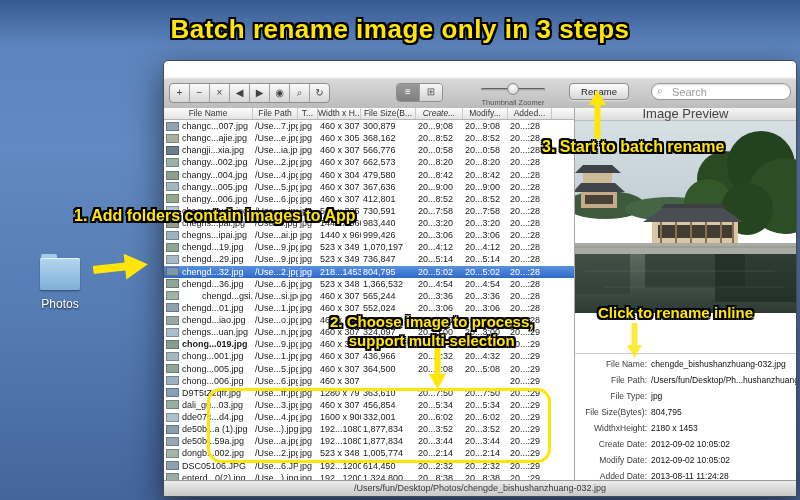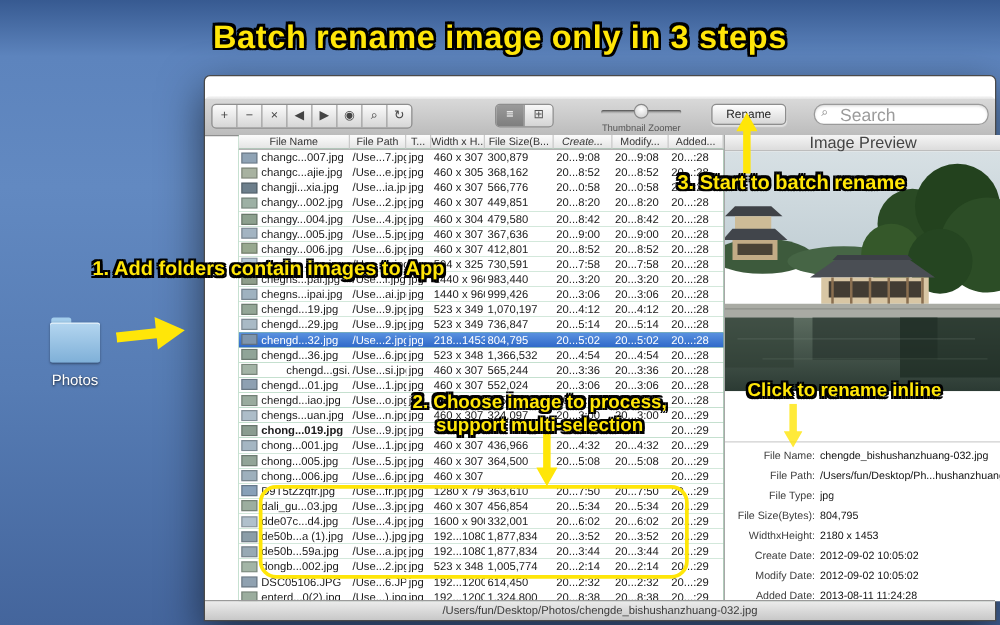--- a/index.html
+++ b/index.html
@@ -53,24 +53,24 @@
   #sknob{position:absolute;left:26px;top:-5px;width:12px;height:12px;border-radius:50%;
     background:radial-gradient(circle at 50% 35%,#fff,#c9c9c9);border:1px solid #888;box-sizing:border-box;}
   #sliderlabel{position:absolute;left:289px;top:19px;width:120px;text-align:center;font-size:7.5px;color:#555;}
   #renamebtn{position:absolute;left:405px;top:4px;width:58px;height:15px;line-height:15px;text-align:center;
     border:1px solid #8d8d8d;border-radius:4px;background:linear-gradient(180deg,#fefefe,#d7d7d7);
     font-size:9.5px;color:#222;box-shadow:0 1px 1px rgba(255,255,255,.5);}
   #searchfield{position:absolute;left:487px;top:4px;width:138px;height:15px;border:1px solid #9a9a9a;border-radius:8px;
     background:#fff;box-shadow:inset 0 1px 2px rgba(0,0,0,.15);}
   #searchfield .mag{position:absolute;left:5px;top:1px;font-size:10px;color:#8a8a8a;}
   #searchfield input{position:absolute;left:18px;top:1px;width:112px;height:11px;border:none;outline:none;
-    font-size:14px;font-family:"Liberation Sans",sans-serif;color:#333;background:transparent;}
+    font-size:11px;font-family:"Liberation Sans",sans-serif;color:#333;background:transparent;}
   #searchfield input::placeholder{color:#9b9b9b;}
   
-  #content{position:absolute;left:0;top:47px;right:0;bottom:15px;background:#15803d;display:flex;margin-left:27px;}
+  #content{position:absolute;left:0;top:47px;right:0;bottom:15px;background:#c4b5fd;display:flex;}
   #tablewrap{width:412px;height:100%;position:relative;}
   #thead{display:flex;height:11px;background:linear-gradient(180deg,#fcfcfc,#e4e4e4);
     border-bottom:1px solid #b4b4b4;}
   .hc{font-size:8.5px;color:#333;text-align:center;line-height:11px;border-right:1px solid #c9c9c9;
     overflow:hidden;white-space:nowrap;box-sizing:border-box;flex:none;}
   .hc.fill{flex:1;border-right:none;}
   #tbody{position:absolute;left:0;top:12px;right:0;bottom:0;overflow:hidden;}
   .trow{display:flex;height:12.13px;align-items:center;background:#fff;}
   .trow.sel{background:linear-gradient(180deg,#5a92e0,#2e68c9);}
   .trow.sel .tc{color:#fff;}
@@ -201,21 +201,21 @@
               <div class="tc" style="width: 44px;">20...:28</div>
             </div>
             <div class="trow">
               <div class="tc" style="width: 89px;">
                 <span class="thumb" style="background: rgb(157, 176, 164);"></span>
                 <span>changy...002.jpg</span>
               </div>
               <div class="tc" style="width: 45px;">/Use...2.jpg</div>
               <div class="tc" style="width: 20px;">jpg</div>
               <div class="tc" style="width: 43px;">460 x 307</div>
-              <div class="tc" style="width: 55px;">449,851</div>
+              <div class="tc" style="width: 55px;">662,573</div>
               <div class="tc" style="width: 47px;">20...8:20</div>
               <div class="tc" style="width: 45px;">20...8:20</div>
               <div class="tc" style="width: 44px;">20...:28</div>
             </div>
             <div class="trow">
               <div class="tc" style="width: 89px; align-items: flex-end;">
                 <span class="thumb" style="background: rgb(140, 160, 142);"></span>
                 <span>changy...004.jpg</span>
               </div>
               <div class="tc" style="width: 45px;">/Use...4.jpg</div>

